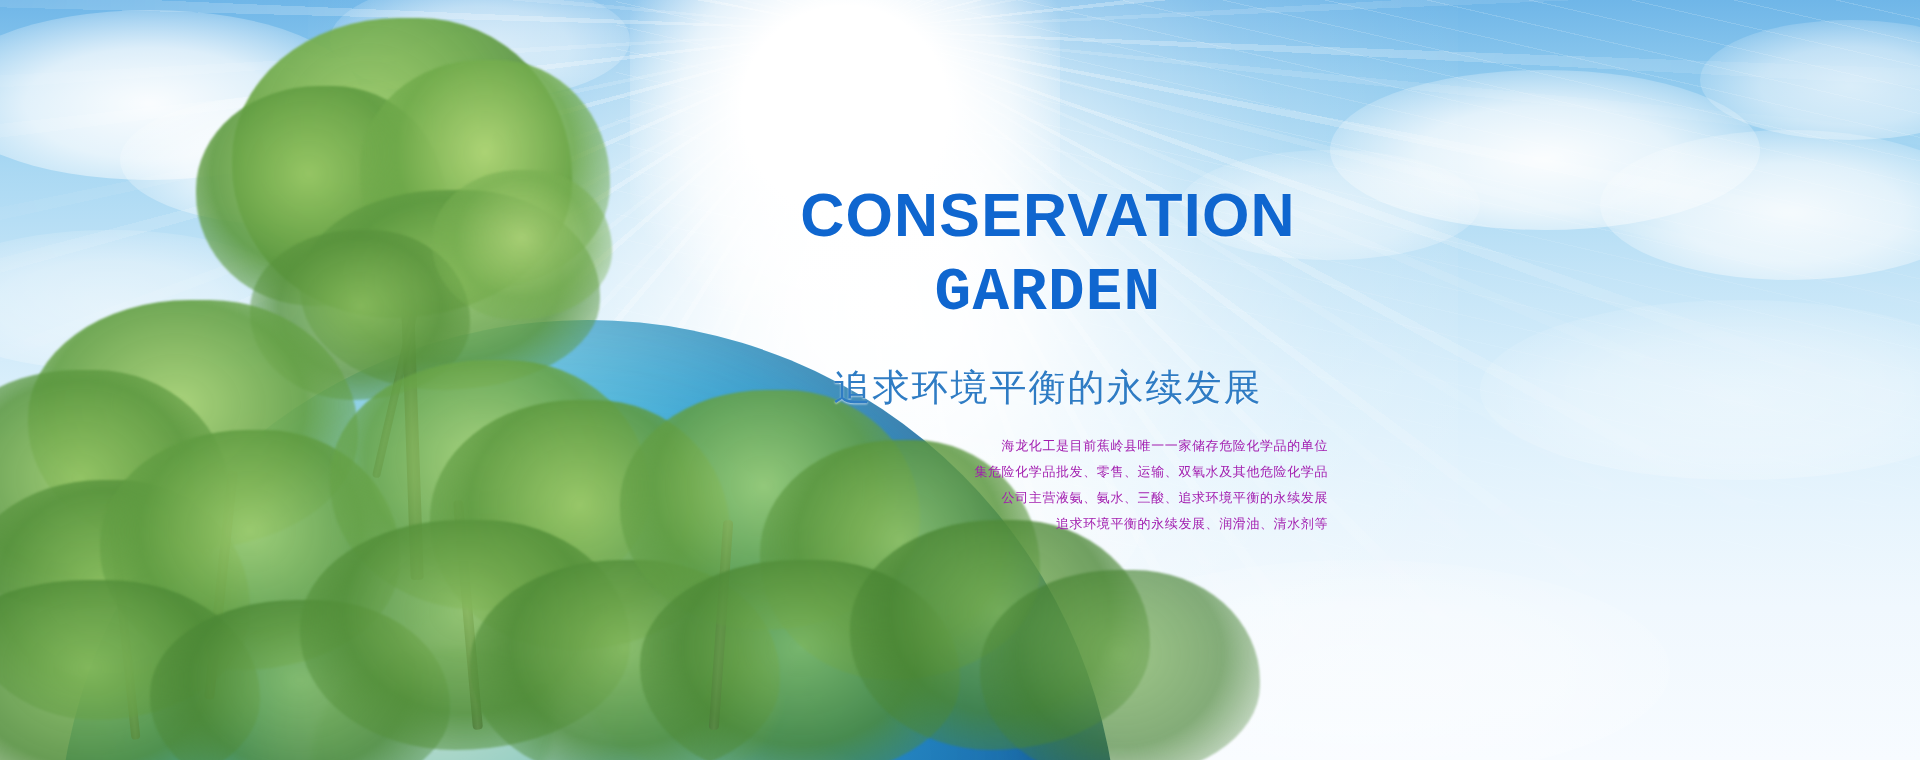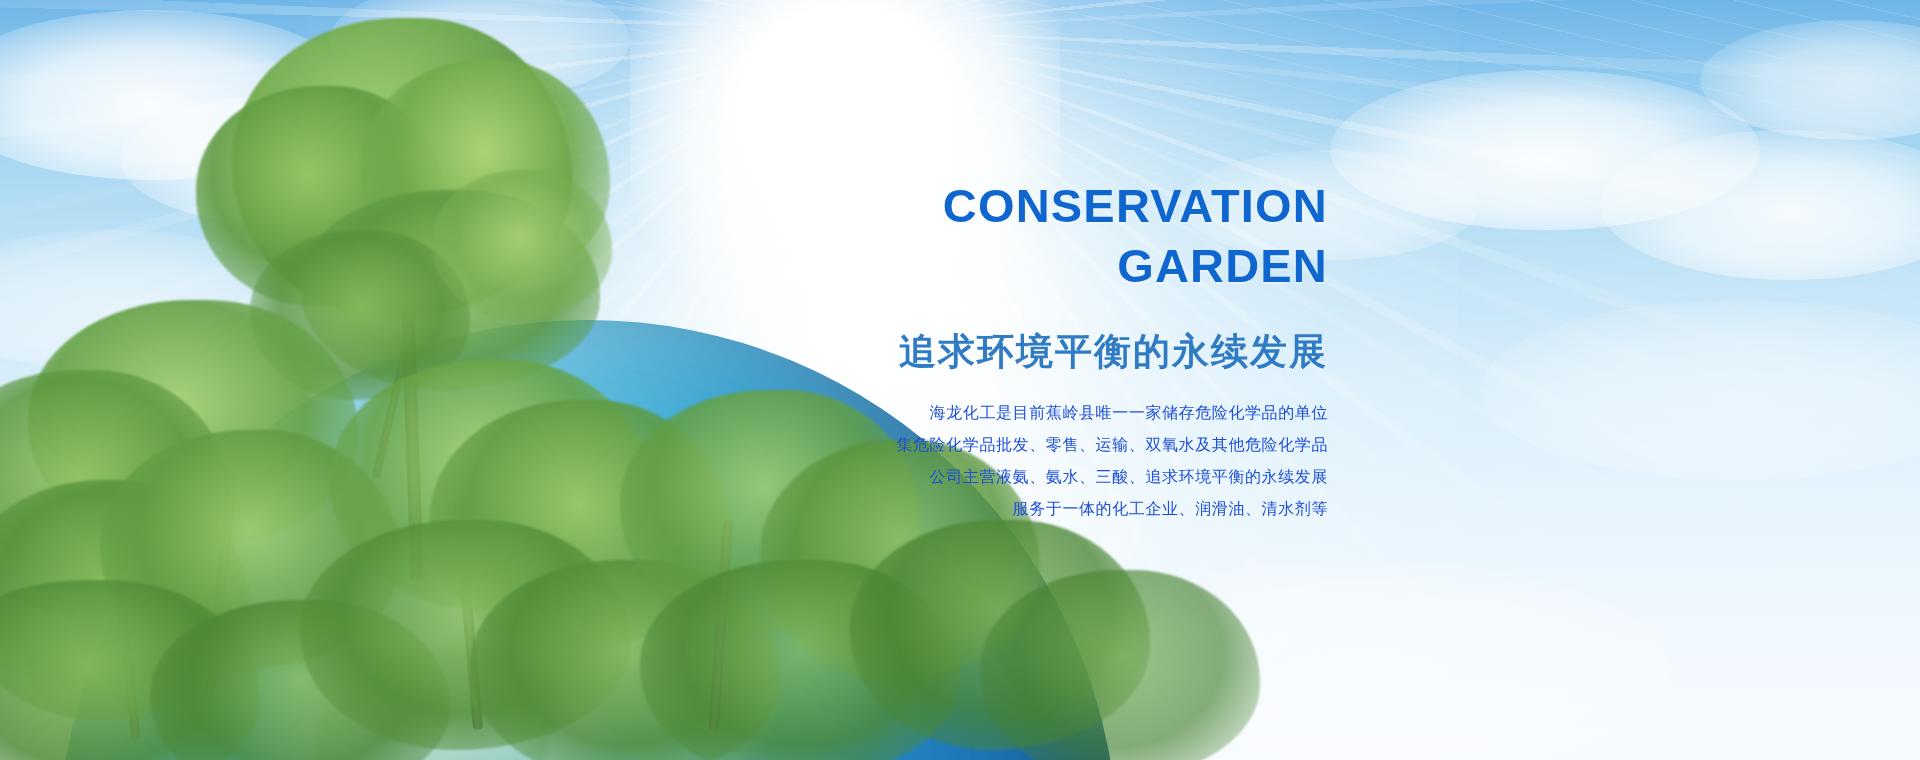--- a/index.html
+++ b/index.html
@@ -176,42 +176,44 @@
     position: absolute;
     right: 592px;
     top: 176px;
     width: 560px;
     text-align: right;
     z-index: 40;
   }
   .headline {
     color: #0f66cf;
     font-weight: 700;
-    font-size: 47px;
+    font-size: 61px;
     letter-spacing: 1.2px;
     line-height: 1.28;
     margin: 0;
     text-shadow: 0 1px 2px rgba(255,255,255,0.75);
-  }
-  .headline .line2 { display: block; }
+    text-align: center;
+  }
+  .headline .line2 { display: block; font-family: Liberation Mono, monospace; }
 
   .subtitle {
     margin: 34px 0 0 0;
     color: #2f7cc4;
     font-size: 37px;
-    font-weight: 700;
+    font-weight: 400;
     letter-spacing: 2px;
     line-height: 1.2;
     white-space: nowrap;
     text-shadow: 0 1px 2px rgba(255,255,255,0.65);
+    text-align: center;
   }
   .body-copy {
     margin: 22px 0 0 0;
-    color: #1d4ed8;
-    font-size: 16px;
+    color: #a21caf;
+    font-size: 13px;
     line-height: 2.0;
     letter-spacing: 0.6px;
     text-align: right;
   }
   .body-copy p { margin: 0; white-space: nowrap; }
 </style>
 </head>
 <body>
 
 <div id="banner">
@@ -288,17 +290,17 @@
       <span>CONSERVATION</span>
       <span class="line2">GARDEN</span>
     </h1>
 
     <div class="subtitle">追求环境平衡的永续发展</div>
 
     <div class="body-copy">
       <p>海龙化工是目前蕉岭县唯一一家储存危险化学品的单位</p>
       <p>集危险化学品批发、零售、运输、双氧水及其他危险化学品</p>
       <p>公司主营液氨、氨水、三酸、追求环境平衡的永续发展</p>
-      <p>服务于一体的化工企业、润滑油、清水剂等</p>
+      <p>追求环境平衡的永续发展、润滑油、清水剂等</p>
     </div>
   </div>
 
 </div>
 
 </body></html>

